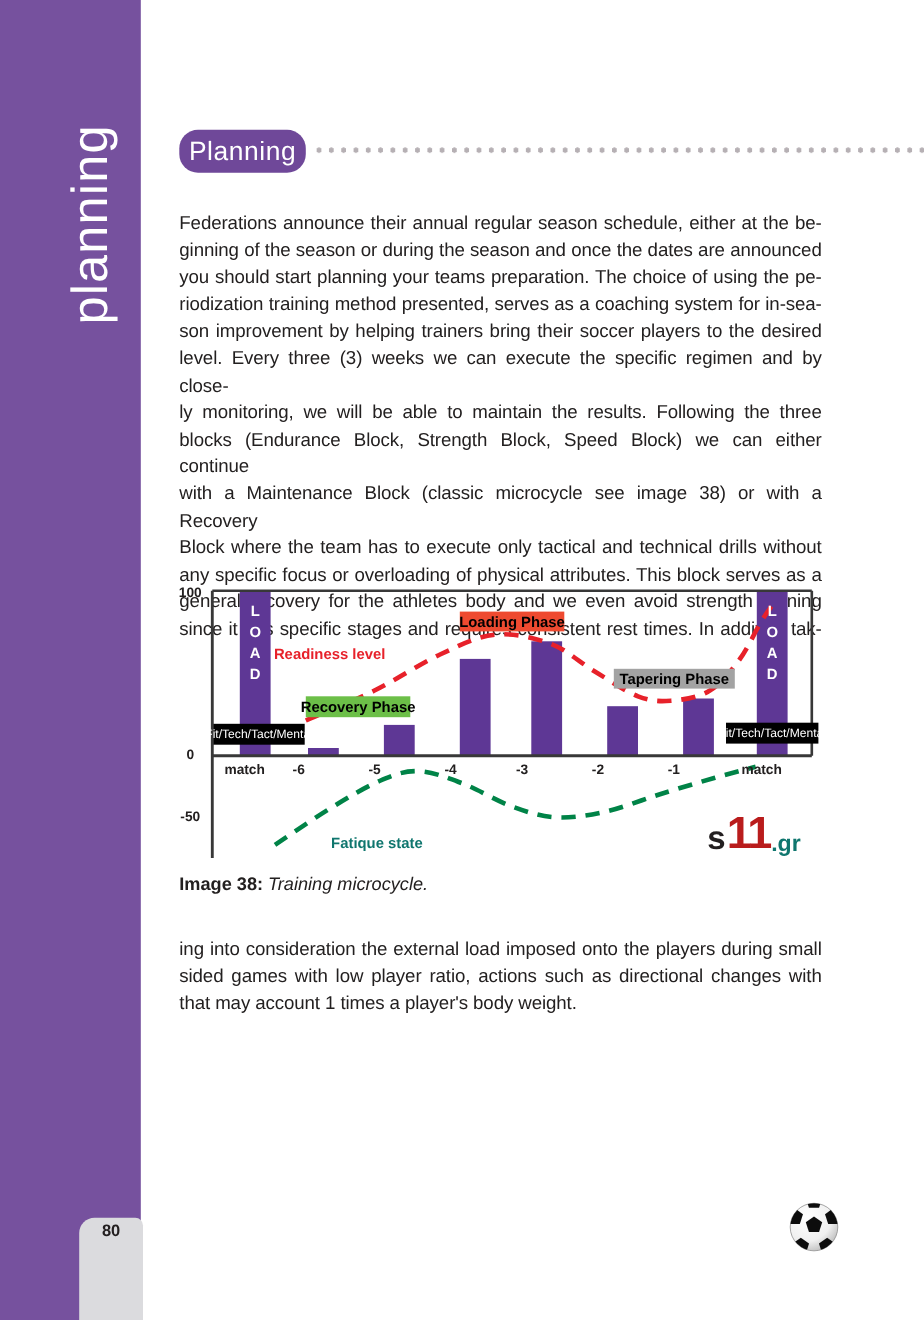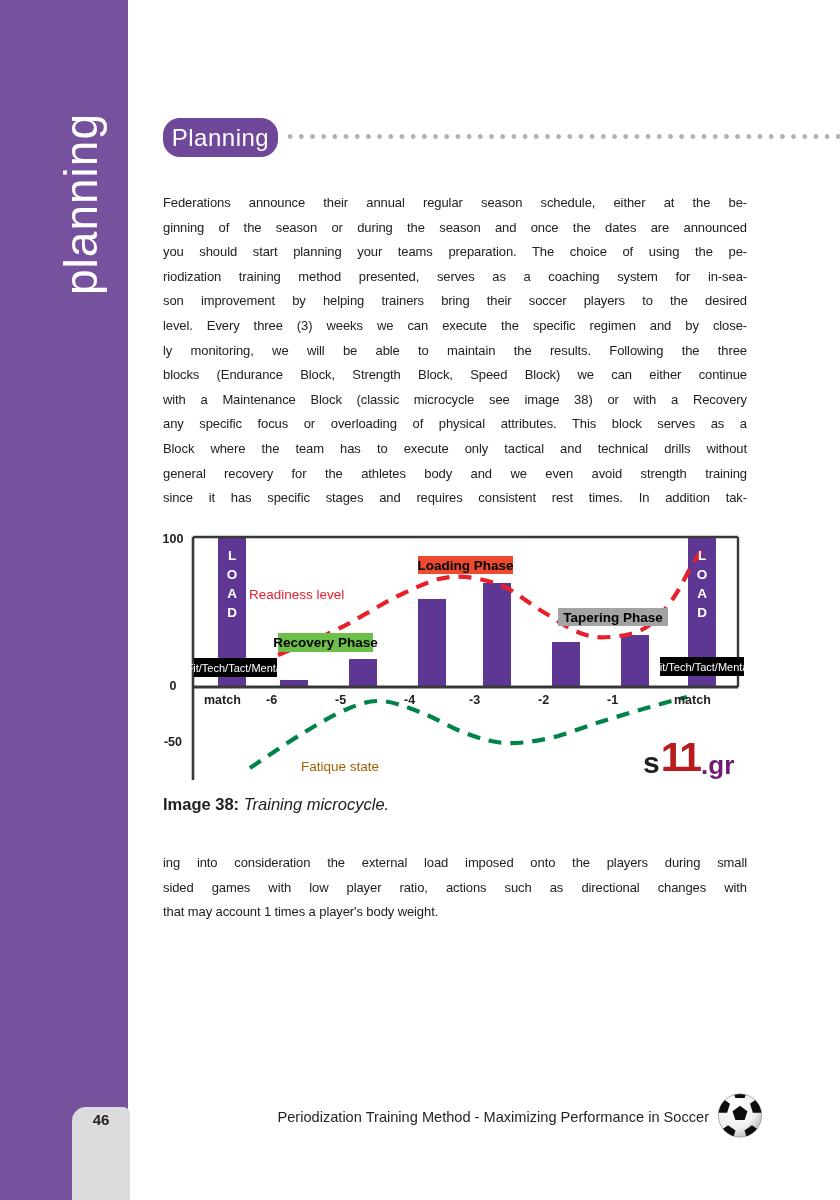--- a/index.html
+++ b/index.html
@@ -20,46 +20,46 @@
     position:absolute;left:163px;top:118px;width:115px;height:39px;
     background:#6f4899;border-radius:17px;color:#fff;font-size:24px;
     display:flex;align-items:center;justify-content:center;letter-spacing:.5px;
   }
   .dots{
     position:absolute;left:287px;top:132px;width:553px;height:9px;
     background-image:radial-gradient(circle at 3px 4.5px,#b6b0b4 2.2px,rgba(0,0,0,0) 2.6px);
     background-size:11.2px 9px;background-repeat:repeat-x;
   }
   
-  .para{position:absolute;left:163px;width:584px;font-size:13px;line-height:24.6px;letter-spacing:-0.1px;}
+  .para{position:absolute;left:163px;width:584px;font-size:17px;line-height:24.6px;letter-spacing:-0.1px;}
   .para1{top:191px;}
   .para2{top:851px;}
   .tline{text-align:justify;text-align-last:justify;}
   .tline.noj{text-align-last:left;}
   
   .chart{position:absolute;left:165px;top:525px;width:615px;height:285px;}
   .chart svg.plot{position:absolute;left:0;top:0;z-index:3;}
   .bar{position:absolute;background:#5e3795;z-index:2;}
   .xlab{position:absolute;top:168px;width:56px;text-align:left;font-weight:bold;font-size:12.5px;z-index:4;}
   .ylab{position:absolute;width:30px;text-align:center;font-weight:bold;font-size:12.5px;z-index:4;left:-7px;}
   .loadcol{
     position:absolute;width:28px;top:21px;z-index:5;display:flex;flex-direction:column;align-items:center;
     color:#fff;font-weight:bold;font-size:13.5px;line-height:19px;
   }
   .phasebox{
     position:absolute;z-index:6;display:flex;align-items:center;justify-content:center;
     font-weight:bold;font-size:13.5px;color:#000;white-space:nowrap;
   }
   .phasebox.black{color:#fff;font-weight:normal;font-size:11px;letter-spacing:0;}
-  .curvelab{position:absolute;z-index:6;font-weight:normal;font-size:13.5px;white-space:nowrap;}
+  .curvelab{position:absolute;z-index:6;font-weight:bold;font-size:13.5px;white-space:nowrap;}
   
   .logo{position:absolute;left:478px;top:212px;z-index:6;display:flex;align-items:flex-end;line-height:1;}
   .logo .s{font-size:30px;font-weight:800;color:#231f20;}
   .logo .eleven{font-size:41px;font-weight:800;color:#b91c1c;letter-spacing:-2px;margin:0 1px;}
-  .logo .gr{font-size:26px;font-weight:800;color:#701a75;}
+  .logo .gr{font-size:21px;font-weight:800;color:#0f766e;}
   
   .caption{position:absolute;left:163px;top:795px;width:584px;font-size:16.5px;}
   .caption i{font-style:italic;}
   .caption b{font-weight:bold;}
   
   .pagetab{
     position:absolute;left:72px;top:1107px;width:58px;height:93px;
     background:#dbdbde;border-radius:14px 7px 0 0;
   }
   .pagetab span{position:absolute;top:4px;left:0;width:100%;text-align:center;font-size:15px;font-weight:bold;color:#231f20;}
@@ -83,22 +83,22 @@
   <div class="para para1" id="para1">
       <div class="tline">Federations announce their annual regular season schedule, either at the be-</div>
       <div class="tline">ginning of the season or during the season and once the dates are announced</div>
       <div class="tline">you should start planning your teams preparation. The choice of using the pe-</div>
       <div class="tline">riodization training method presented, serves as a coaching system for in-sea-</div>
       <div class="tline">son improvement by helping trainers bring their soccer players to the desired</div>
       <div class="tline">level. Every three (3) weeks we can execute the specific regimen and by close-</div>
       <div class="tline">ly monitoring, we will be able to maintain the results. Following the three</div>
       <div class="tline">blocks (Endurance Block, Strength Block, Speed Block) we can either continue</div>
       <div class="tline">with a Maintenance Block (classic microcycle see image 38) or with a Recovery</div>
+      <div class="tline">Block where the team has to execute only tactical and technical drills without</div>
       <div class="tline">any specific focus or overloading of physical attributes. This block serves as a</div>
-      <div class="tline">Block where the team has to execute only tactical and technical drills without</div>
       <div class="tline">general recovery for the athletes body and we even avoid strength training</div>
       <div class="tline">since it has specific stages and requires consistent rest times. In addition tak-</div>
     </div>
 
   <div class="chart" id="chart">
     <svg class="plot" id="plotsvg" width="615" height="285" viewBox="0 0 615 285">
         <path d="M28,12 H573" fill="none" stroke="#383838" stroke-width="2.4"></path>
         <path d="M28,12 V255" fill="none" stroke="#383838" stroke-width="2.6"></path>
         <path d="M28,162 H573" fill="none" stroke="#383838" stroke-width="2.8"></path>
         <path d="M573,12 V162" fill="none" stroke="#383838" stroke-width="2.4"></path>
@@ -140,35 +140,34 @@
         <span>O</span>
         <span>A</span>
         <span>D</span>
       </div>
       <div class="phasebox" style="left: 113px; top: 108px; width: 95px; height: 19px; background: rgb(108, 191, 72);">Recovery Phase</div>
       <div class="phasebox" style="left: 253px; top: 31px; width: 95px; height: 18px; background: rgb(238, 74, 48);">Loading Phase</div>
       <div class="phasebox" style="left: 393px; top: 83px; width: 110px; height: 18px; background: #a3a3a3;">Tapering Phase</div>
       <div class="phasebox black" style="left: 29px; top: 133px; width: 83px; height: 19px; background: rgb(0, 0, 0);">Fit/Tech/Tact/Mental</div>
       <div class="phasebox black" style="left: 495px; top: 132px; width: 84px; height: 19px; background: rgb(0, 0, 0);">Fit/Tech/Tact/Mental</div>
       <div class="curvelab" style="left: 84px; top: 62px; color: rgb(231, 33, 42);">Readiness level</div>
-      <div class="curvelab" style="left: 136px; top: 234px; color: #a16207;">Fatique state</div>
+      <div class="curvelab" style="left: 136px; top: 234px; color: #0f766e;">Fatique state</div>
     </div>
 
   <div class="caption"><b>Image 38:</b><i> Training microcycle.</i></div>
 
   <div class="para para2" id="para2">
       <div class="tline">ing into consideration the external load imposed onto the players during small</div>
       <div class="tline">sided games with low player ratio, actions such as directional changes with</div>
       <div class="tline noj">that may account 1 times a player's body weight.</div>
     </div>
 
   <div class="pagetab">
-    <span>46</span>
+    <span>80</span>
   </div>
-  <div class="footerline">Periodization Training Method - Maximizing Performance in Soccer</div>
 
   <svg class="ball" viewBox="0 0 100 100">
     <defs>
       <radialGradient id="bgrad" cx="35%" cy="28%" r="80%">
         <stop offset="0%" stop-color="#ffffff"></stop>
         <stop offset="65%" stop-color="#f0f0f0"></stop>
         <stop offset="100%" stop-color="#b9b9b9"></stop>
       </radialGradient>
       <clipPath id="bclip">
           <circle cx="50" cy="50" r="47"></circle>

